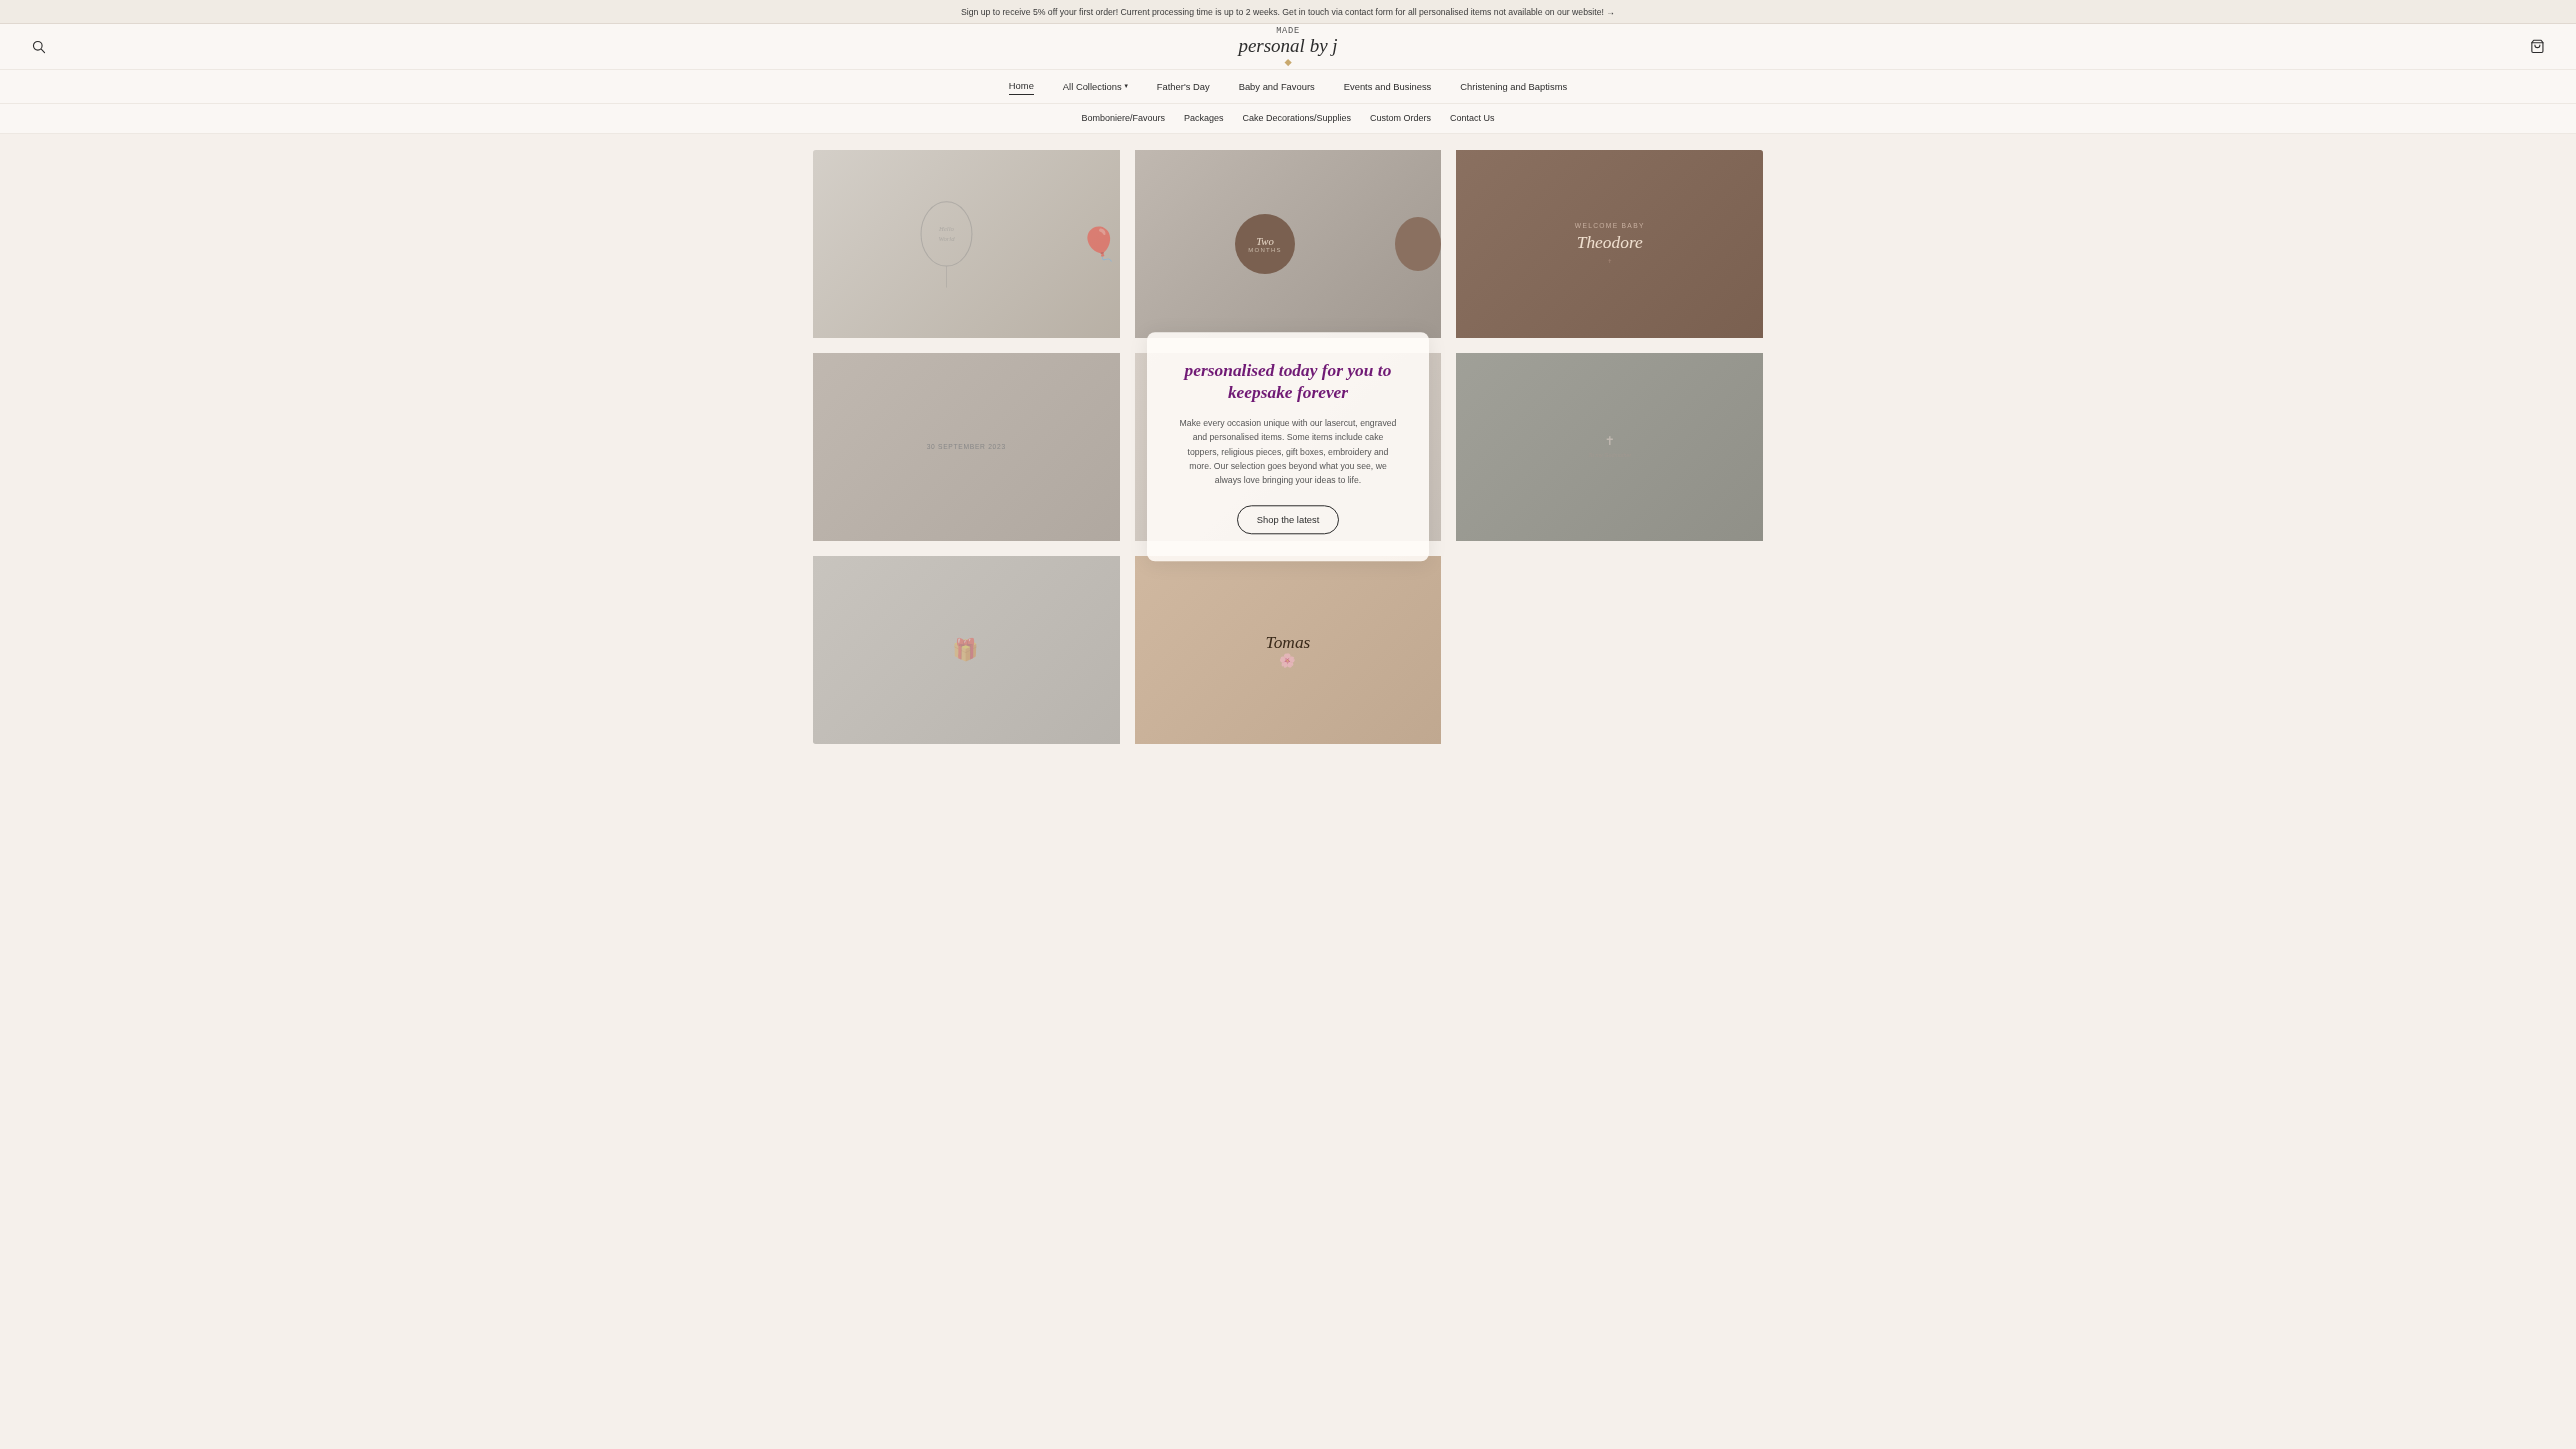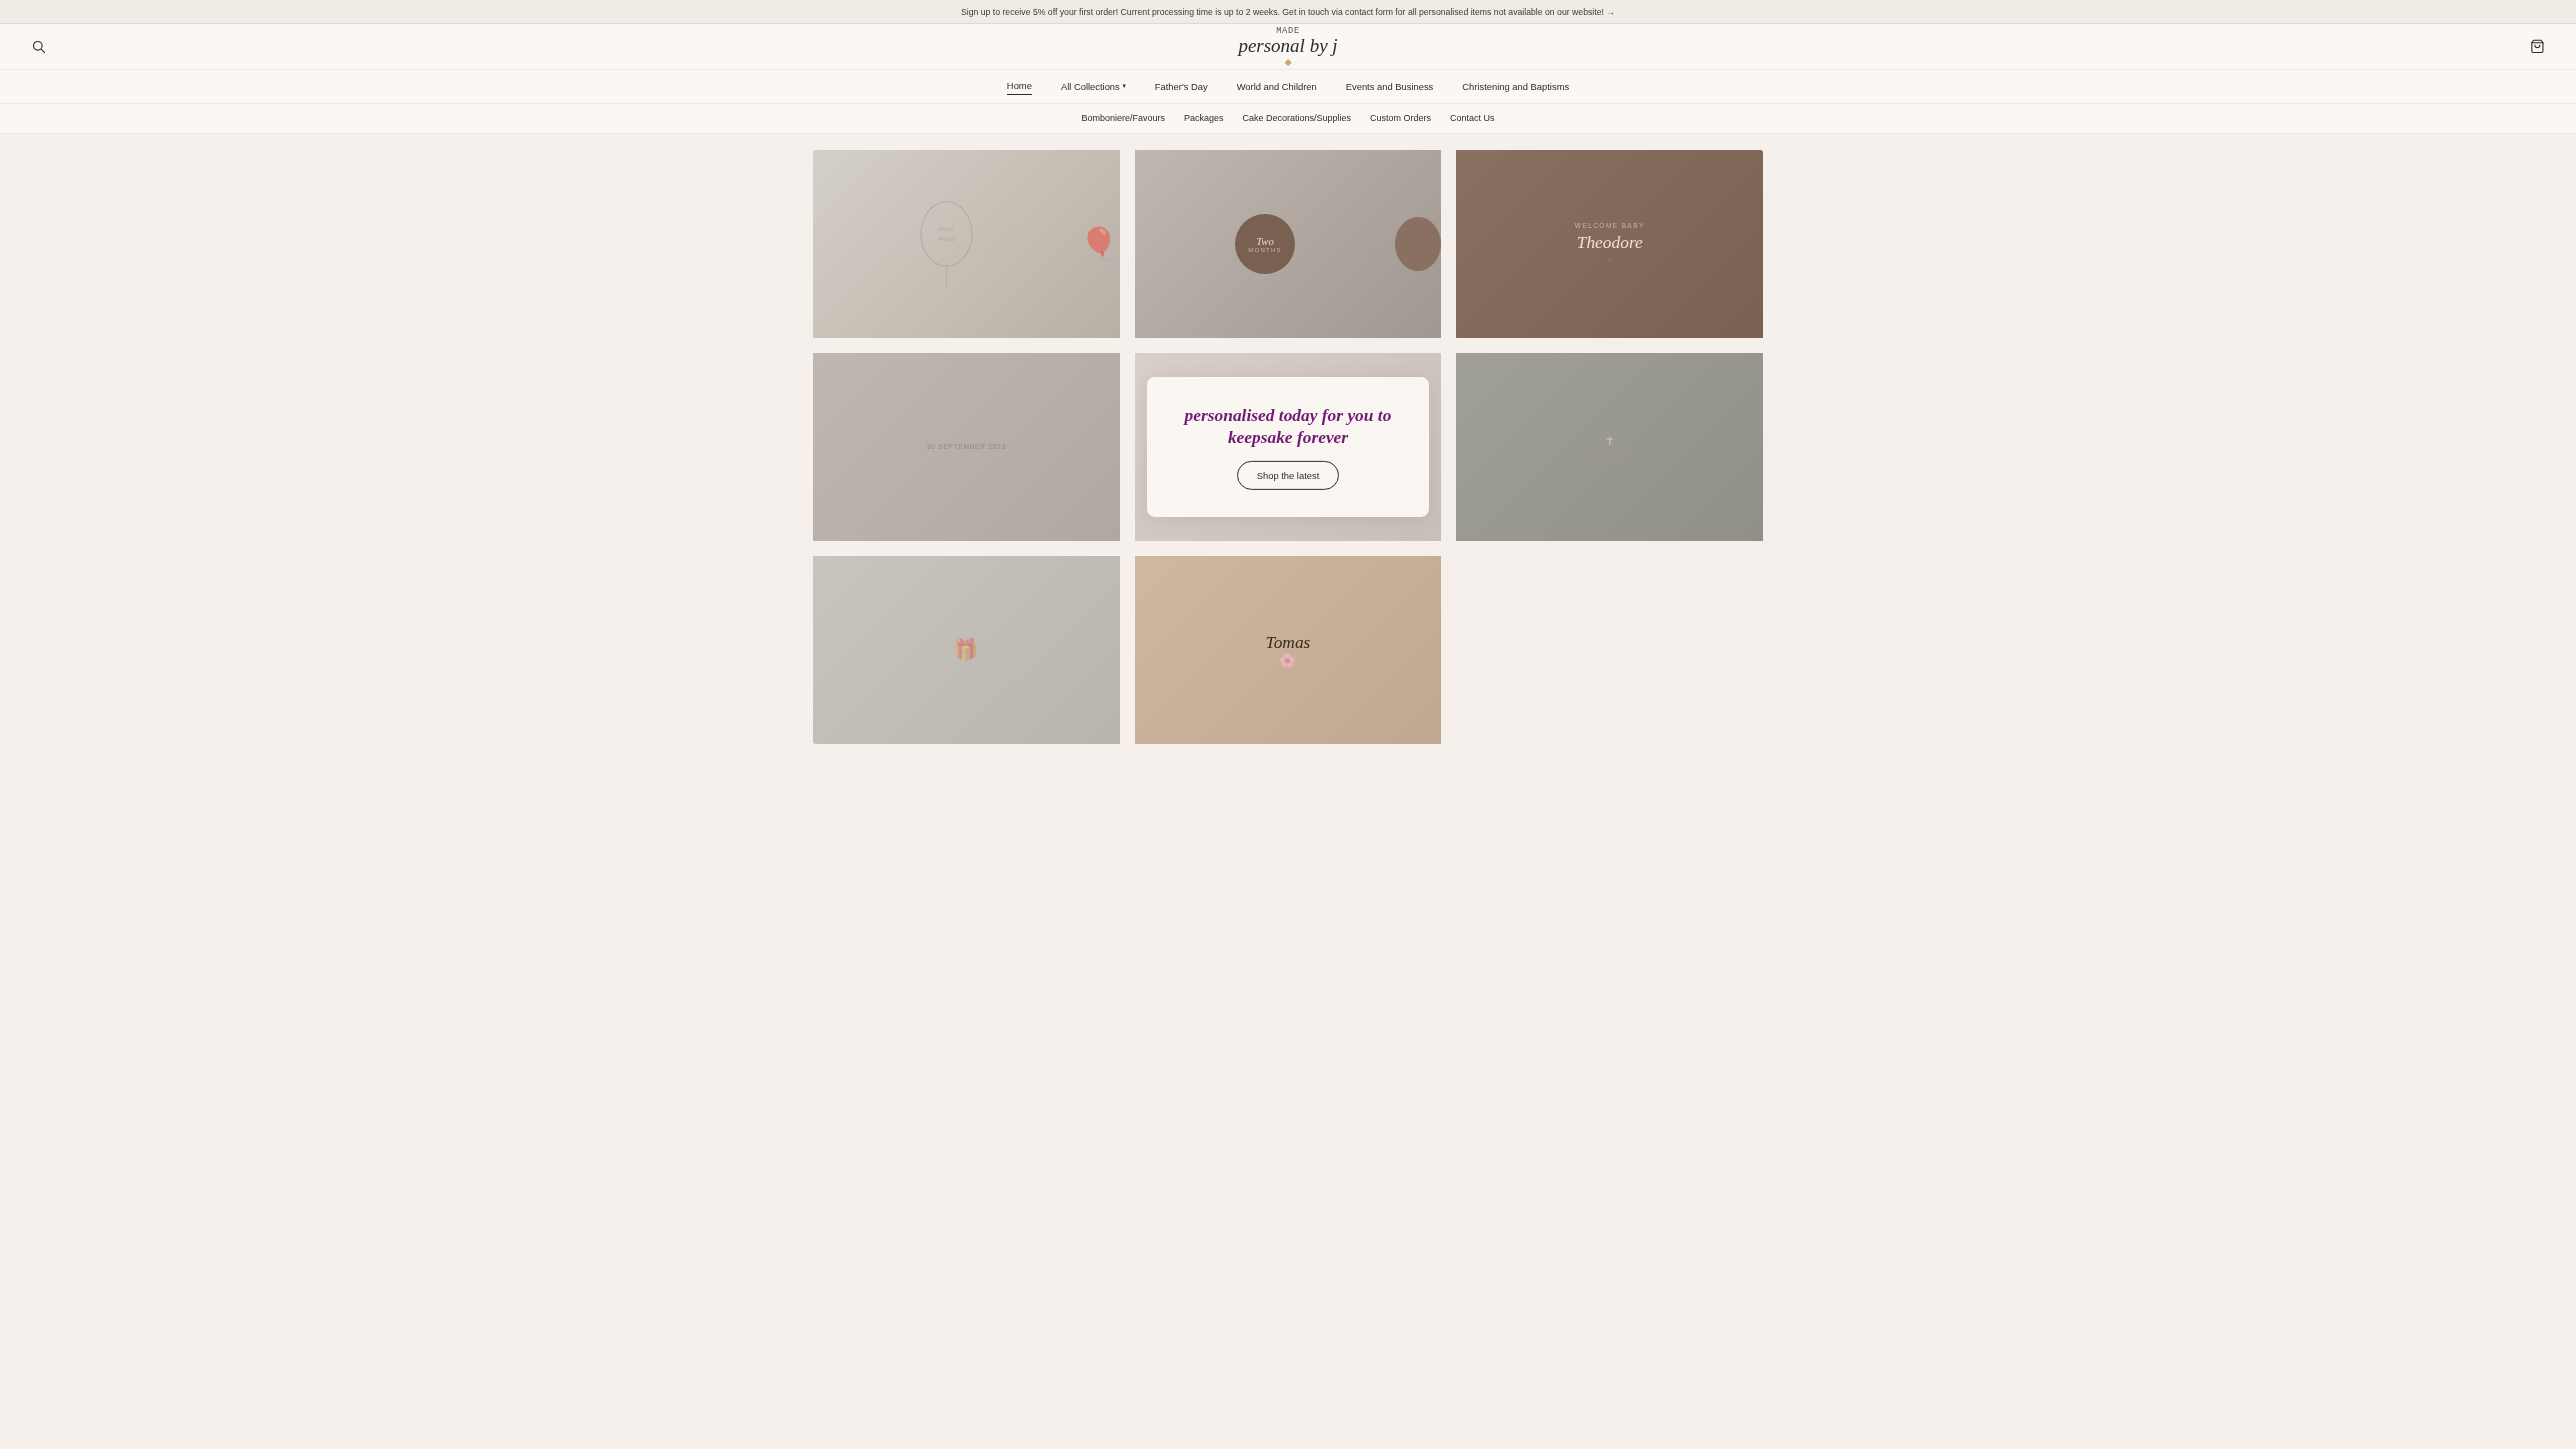--- a/index.html
+++ b/index.html
@@ -280,21 +280,21 @@
       <path d="M16 10a4 4 0 01-8 0"></path>
     </svg>
   </button>
 </header>
 
 <nav id="primary-nav">
 
 <button class="nav-item active">Home</button>
     <button class="nav-item">All Collections<span class="nav-chevron">▾</span></button>
     <button class="nav-item">Father's Day</button>
-    <button class="nav-item">World and Children</button>
+    <button class="nav-item">Baby and Favours</button>
     <button class="nav-item">Events and Business</button>
     <button class="nav-item">Christening and Baptisms</button>
   </nav>
 
 <nav id="secondary-nav">
 
 <button class="sec-nav-item">Bomboniere/Favours</button>
     <button class="sec-nav-item">Packages</button>
     <button class="sec-nav-item">Cake Decorations/Supplies</button>
     <button class="sec-nav-item">Custom Orders</button>
@@ -358,16 +358,17 @@
     <div class="grid-cell cell-9">
       <div class="cell-inner" style="flex-direction:column;padding:10.7px;">
         <span style="font-family:'Palatino Linotype',Georgia,serif;font-size:17.4px;font-style:italic;color:#3a2a1a;">Tomas</span>
         <span style="font-size:13.4px;opacity:0.5;">🌸</span>
       </div>
     </div>
   </div>
 
   <div id="hero-overlay">
     <h1 id="overlay-title">personalised today for you to keepsake forever</h1>
+    <p id="overlay-body">Make every occasion unique with our lasercut, engraved and personalised items. Some items include cake toppers, religious pieces, gift boxes, embroidery and more. Our selection goes beyond what you see, we always love bringing your ideas to life.</p>
     <button id="shop-latest-btn">Shop the latest</button>
   </div>
 </section>
 
 
 </body></html>

